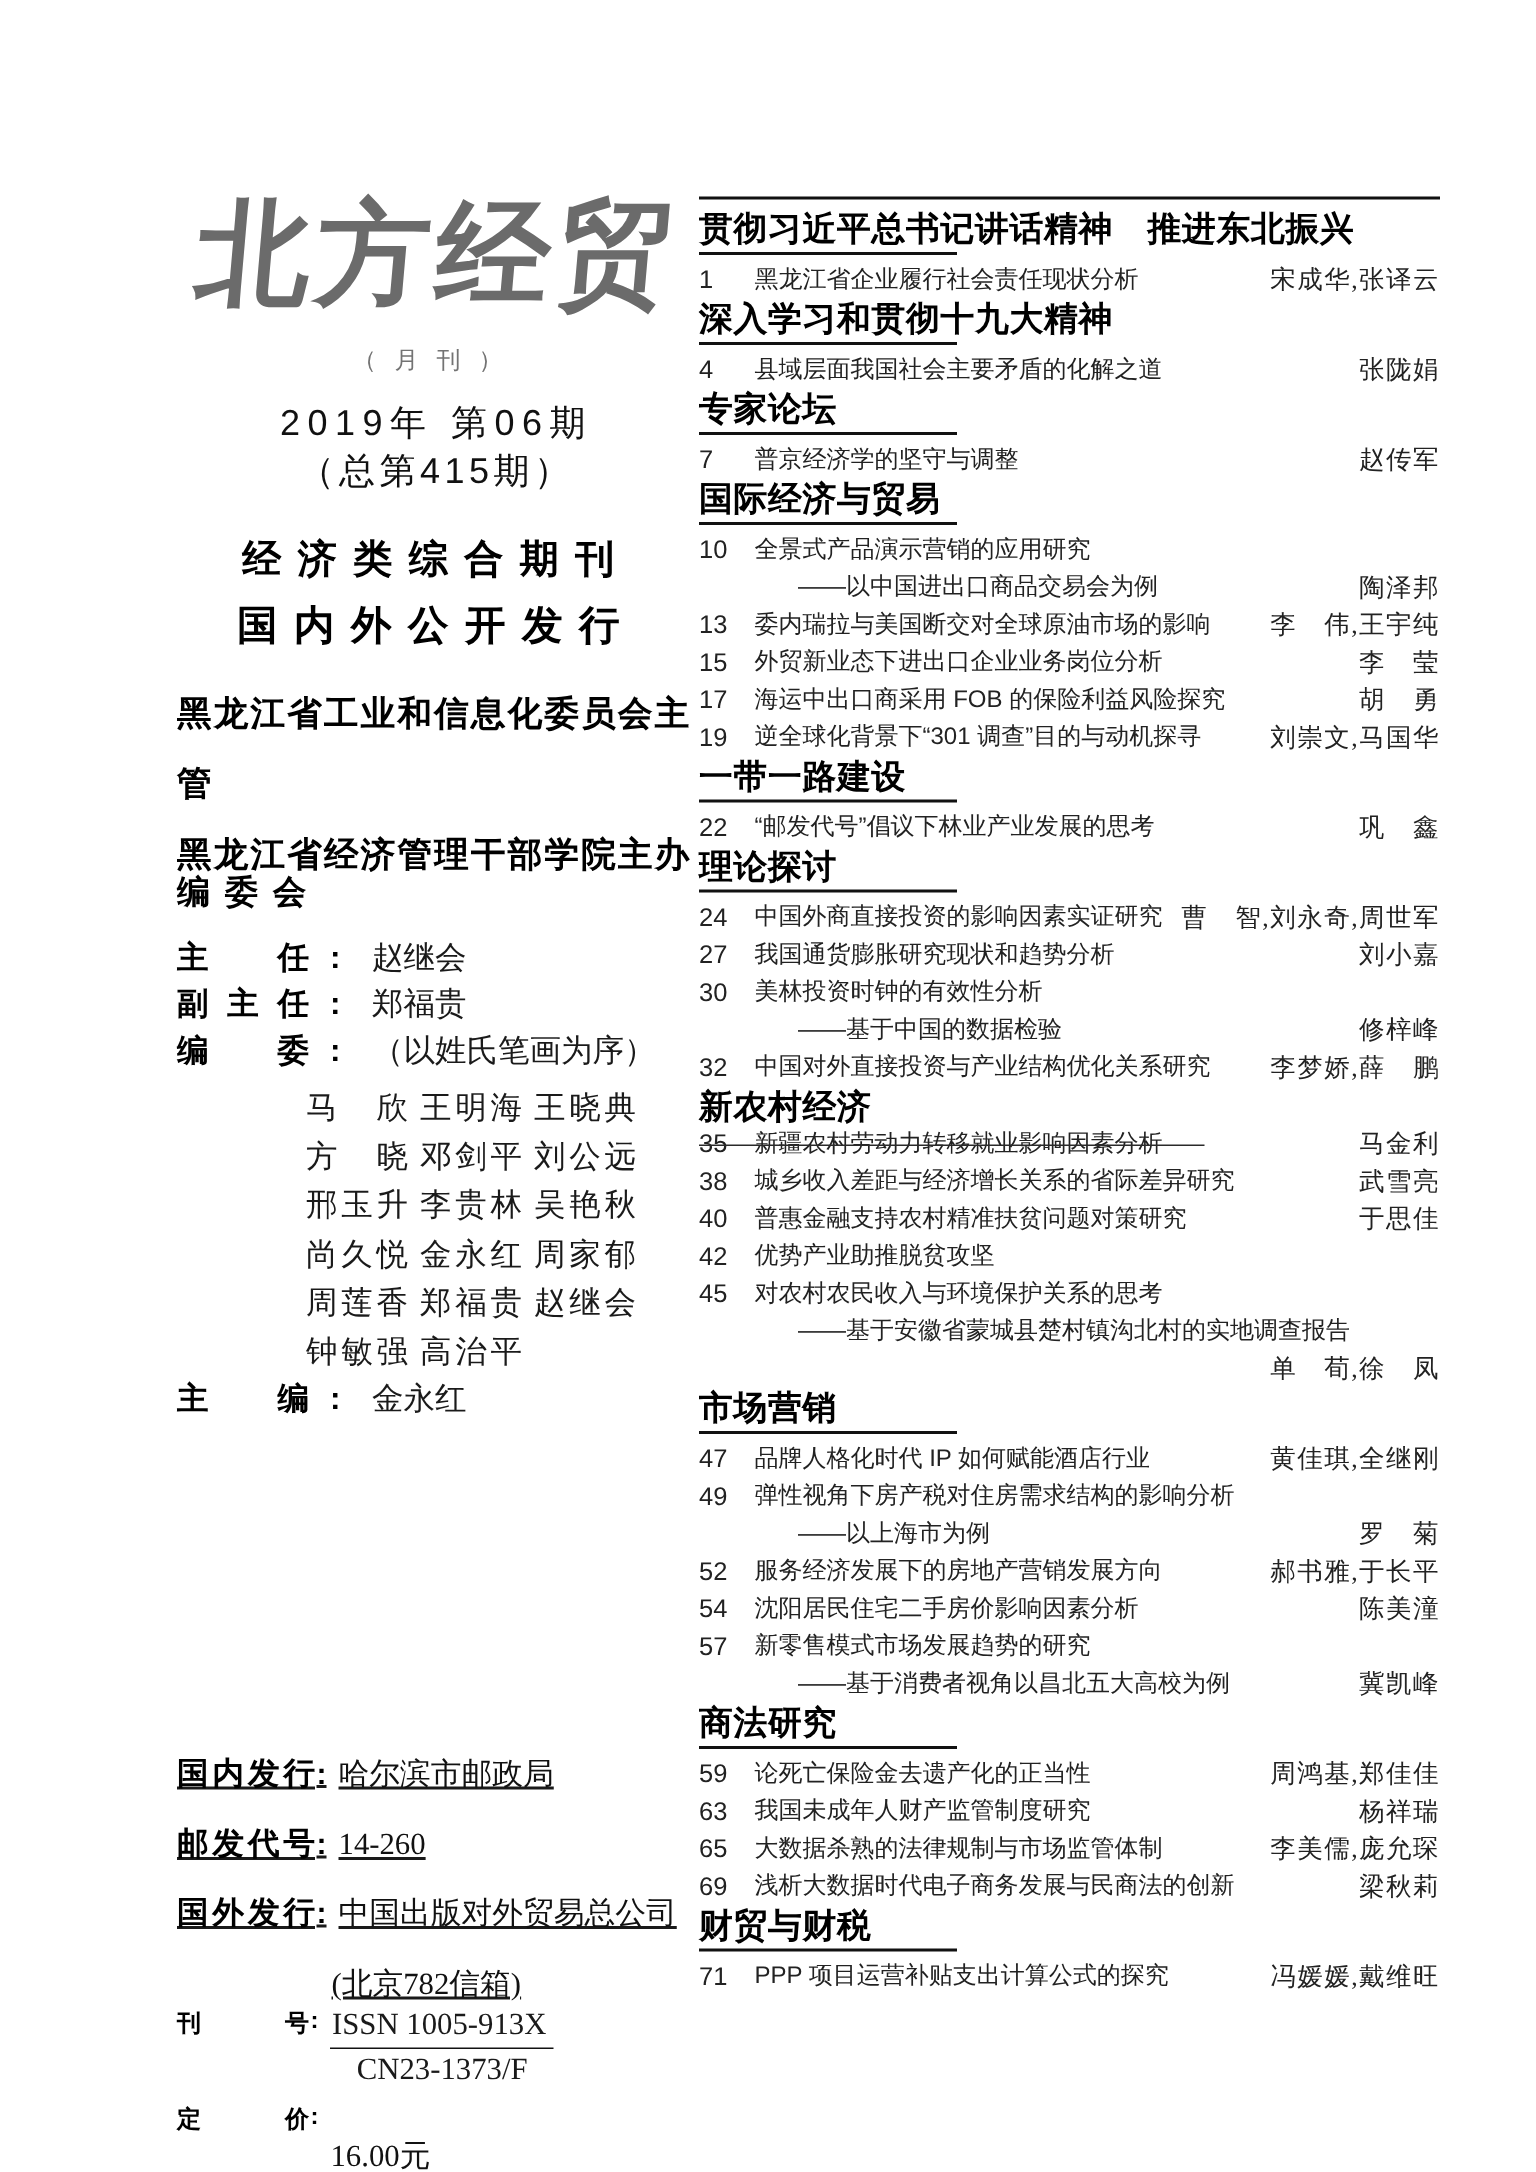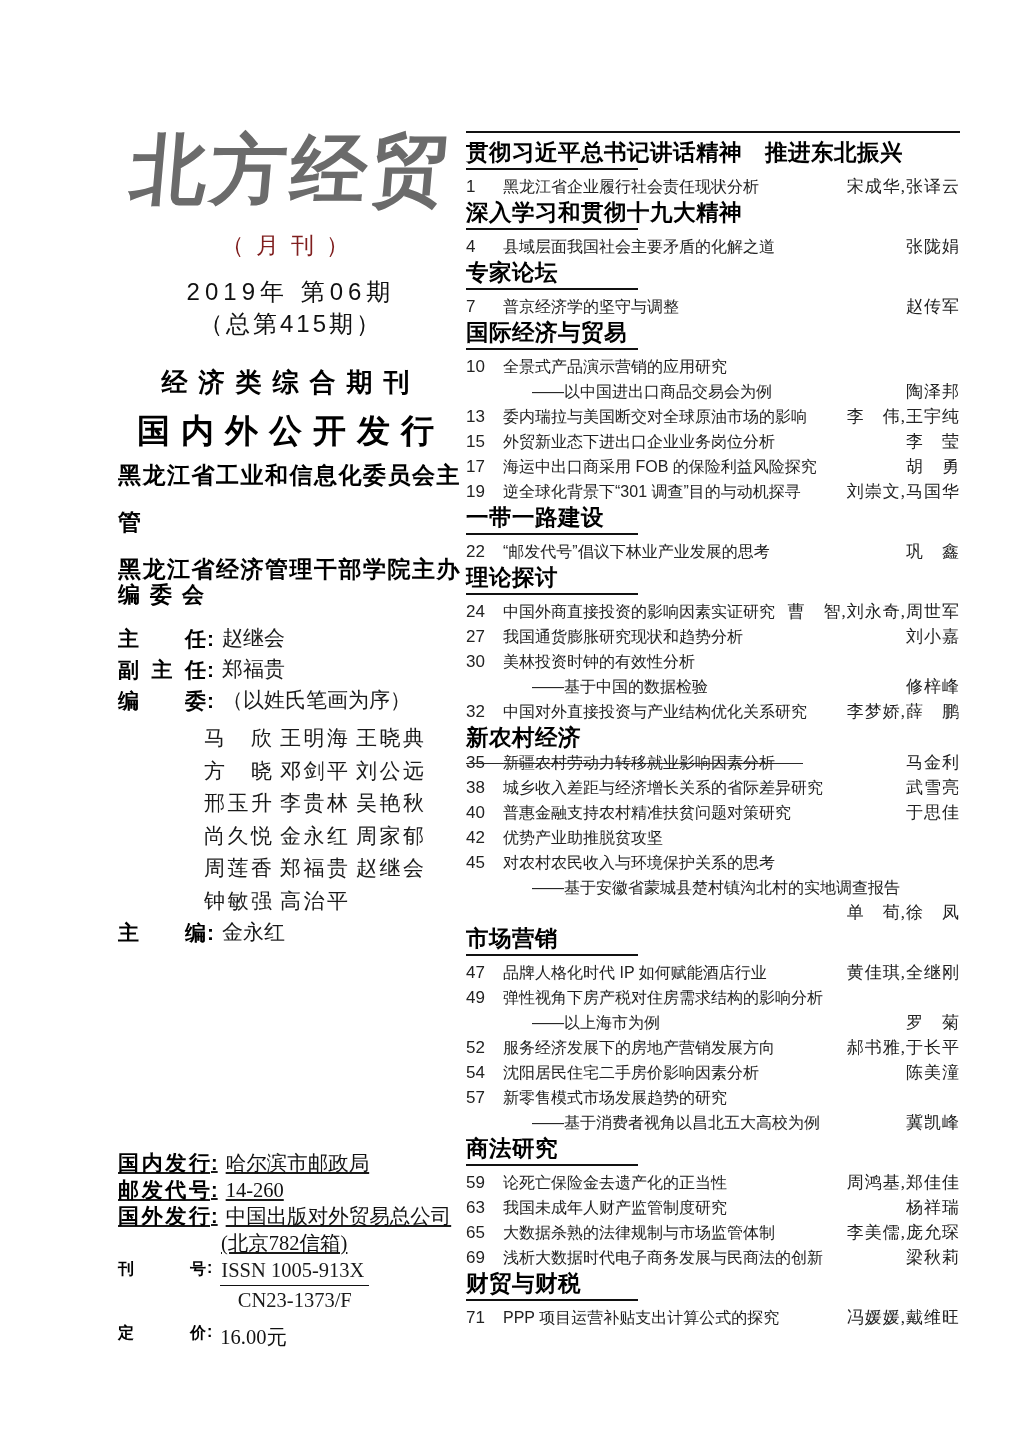--- a/index.html
+++ b/index.html
@@ -8,45 +8,45 @@
     font-family:"Liberation Sans",sans-serif;color:#1a1a1a;overflow:hidden;
   }
   .abs{position:absolute;}
 
   
   #masthead{left:118px;top:122px;width:346px;text-align:center;}
   .mh-logo{
     font-family:"Liberation Serif",serif;font-weight:900;font-size:76px;line-height:96px;
     color:#6b6b6b;letter-spacing:4px;transform:skewX(-5deg);
   }
-  .mh-freq{font-size:23px;letter-spacing:12px;margin-top:12px;color:#7f1d1d;}
+  .mh-freq{font-size:16px;letter-spacing:12px;margin-top:12px;color:#737373;}
   .mh-issue{font-size:24px;letter-spacing:5px;margin-top:15px;color:#111;}
   .mh-cum{font-size:24px;letter-spacing:3px;margin-top:0;color:#111;}
   .mh-type1{font-size:26px;font-weight:900;letter-spacing:11px;margin-top:25px;color:#000;}
-  .mh-type2{font-size:33px;font-weight:900;letter-spacing:11px;margin-top:9px;color:#000;}
+  .mh-type2{font-size:27px;font-weight:900;letter-spacing:11px;margin-top:9px;color:#000;}
 
   #sponsor{left:118px;top:452px;width:350px;}
   .sp-line{font-size:23px;font-weight:900;line-height:47px;letter-spacing:1.5px;color:#000;}
 
   #board{left:118px;top:580px;width:350px;}
   .eb-title{font-size:22px;font-weight:900;letter-spacing:10px;color:#000;}
   .eb-rows{margin-top:13px;}
-  .eb-row{line-height:31px;font-size:21px;display:flex;}
+  .eb-row{line-height:31px;font-size:21px;display:flex;gap:13px;}
   .jlabel{display:inline-block;width:88px;text-align:justify;text-align-last:justify;font-weight:900;flex:none;color:#000;}
   .colon{font-weight:900;margin:0 8px 0 1px;flex:none;color:#000;}
   .eb-val{font-family:"Liberation Serif",serif;color:#1a1a1a;}
   .eb-members{margin:6px 0 0 86px;}
   .mem-row{line-height:32.5px;font-size:21px;font-family:"Liberation Serif",serif;display:flex;}
   .mem-cell{display:inline-block;width:68px;text-align:justify;text-align-last:justify;margin-right:8px;}
   .chief{margin-top:0px;}
 
   #pub{left:118px;top:1150px;width:350px;}
   .pi-row{line-height:26.5px;font-size:20px;display:flex;align-items:baseline;text-decoration:underline;}
   .pi-row .jlabel{width:92px;font-size:21px;}
-  .pi-val{font-family:"Liberation Serif",serif;font-size:20.5px;color:#111;}
+  .pi-val{font-family:"Liberation Serif",serif;font-size:20.5px;color:#111;margin-top:20px;}
   .pi-indent{padding-left:103px;}
   .pi-issn-row{margin-top:3px;display:flex;}
   .issn-frac{display:inline-block;}
   .issn{font-family:"Liberation Serif",serif;font-size:20.5px;border-bottom:1.6px solid #111;padding:0 5px 3px 1px;}
   .cn{font-family:"Liberation Serif",serif;font-size:20.5px;text-align:center;padding-top:3px;}
   .pi-price-row{margin-top:11px;display:flex;}
 
   
   #toc{left:466px;top:131px;width:494px;}
   .toc-rule{height:2px;background:#111;margin-bottom:8px;}

